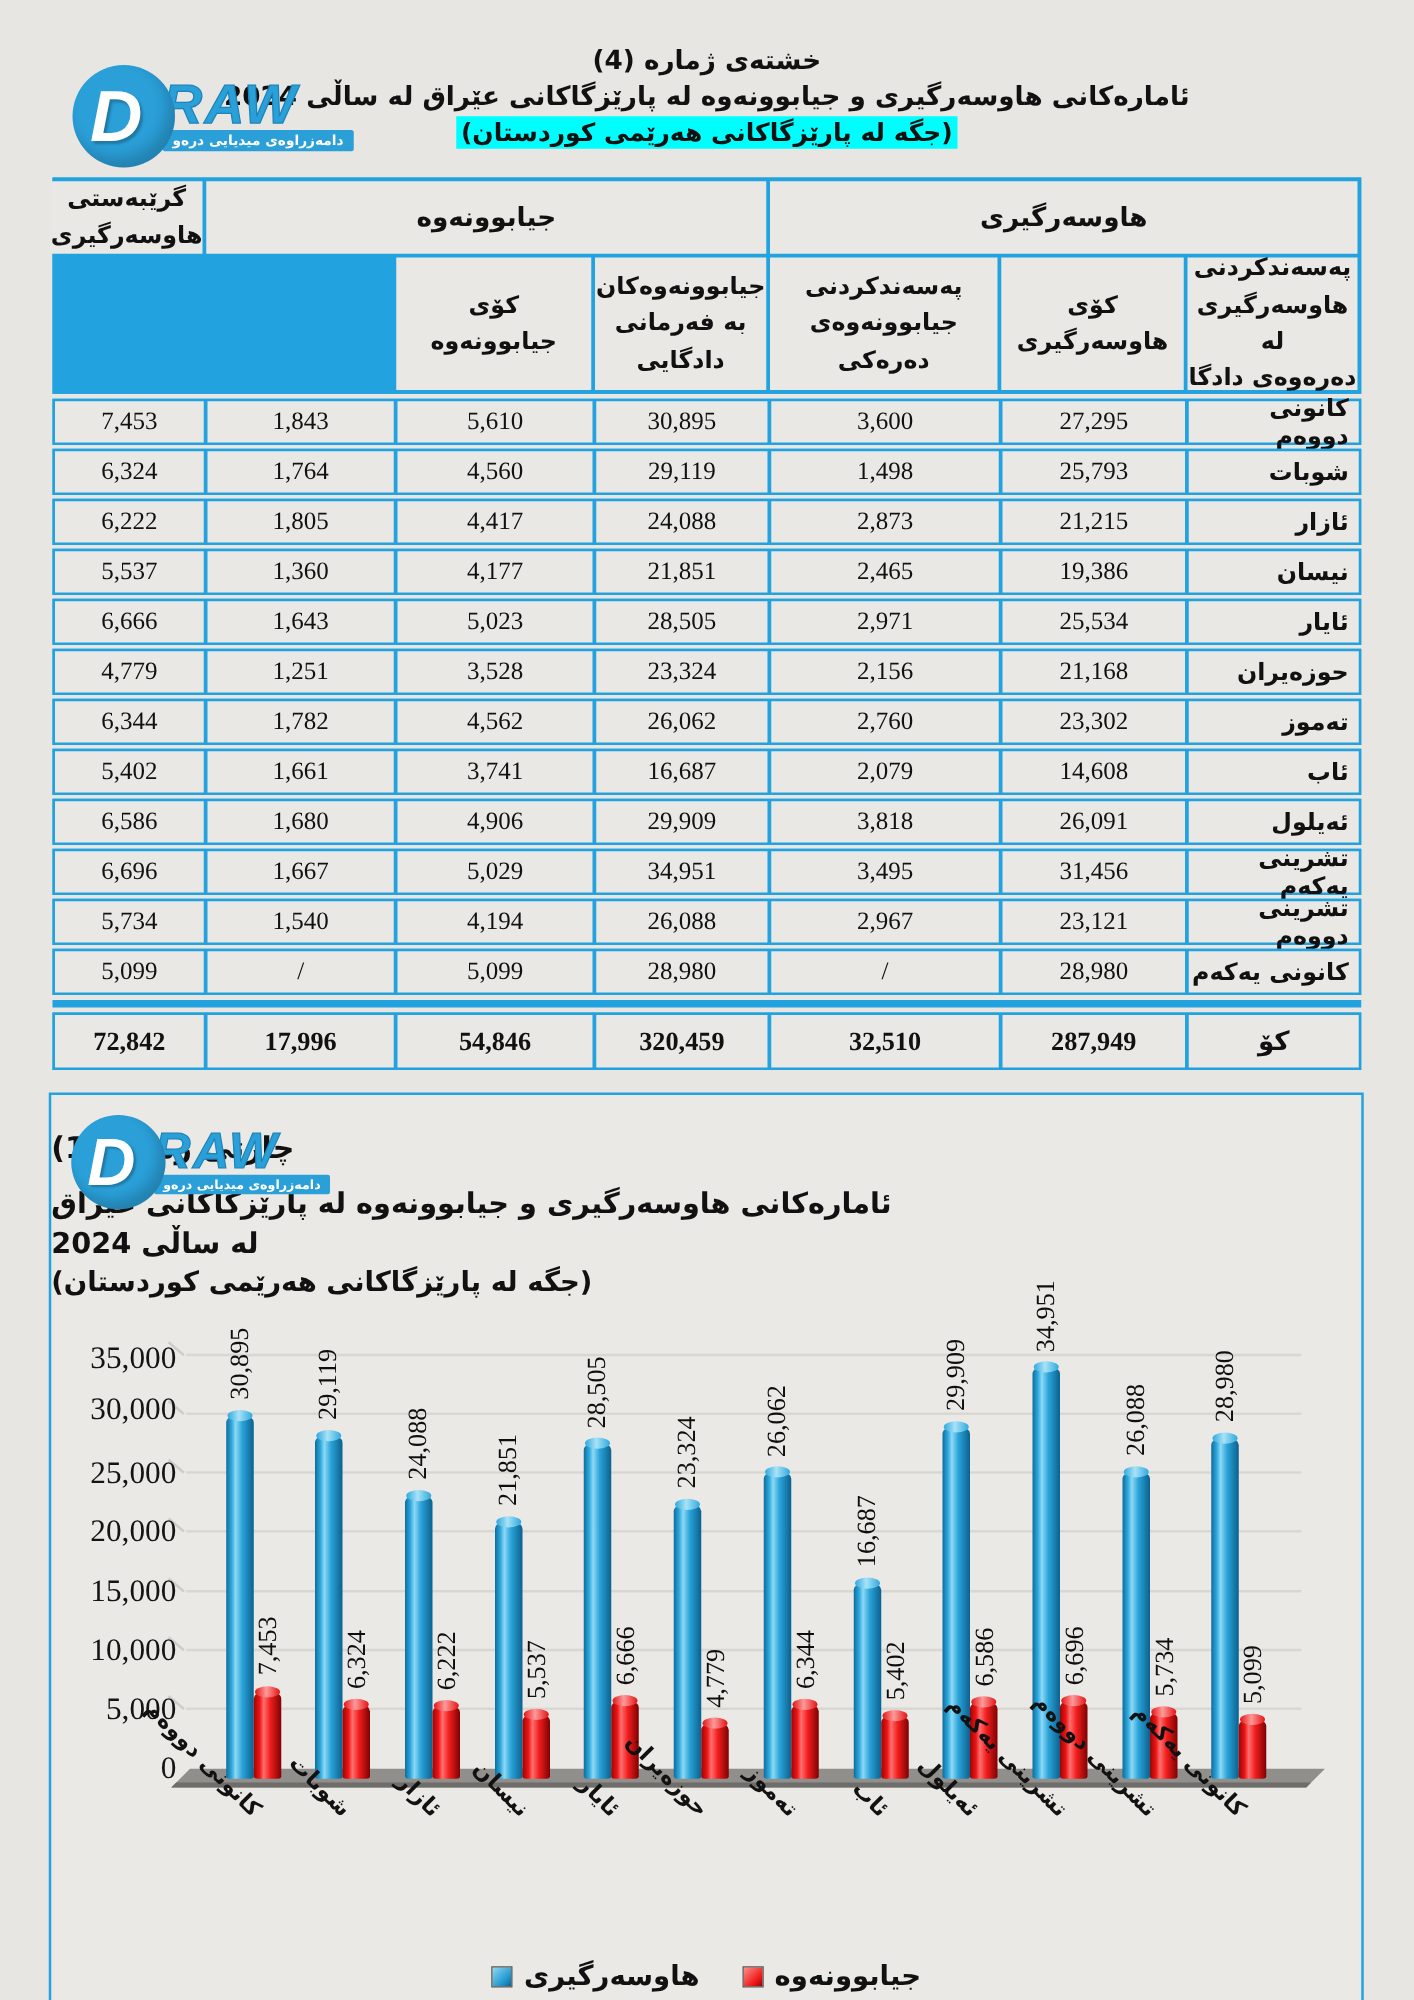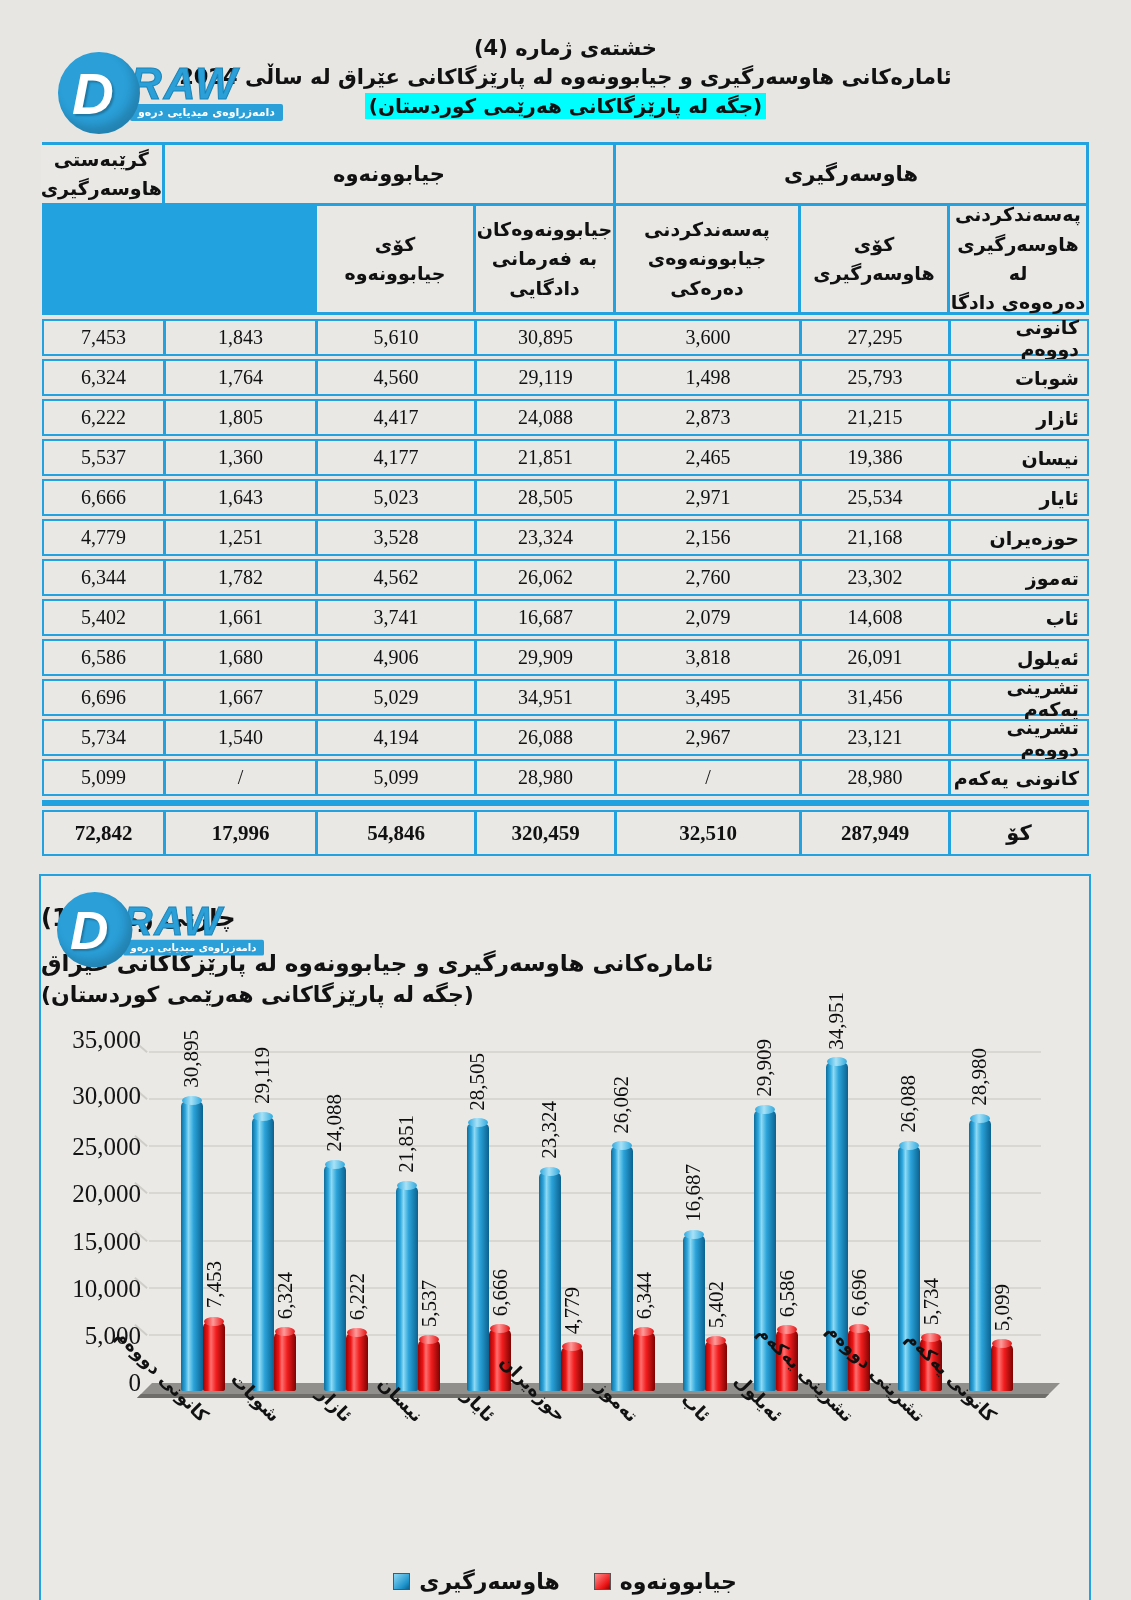--- a/index.html
+++ b/index.html
@@ -322,20 +322,21 @@
         <span class="logo-d">D</span>
       </div>
       <div class="logo-right">
         <div class="logo-raw">RAW</div>
         <div class="logo-banner">دامەزراوەی میدیایی درەو</div>
       </div>
     </div>
     <div class="chart-titles">
       <div class="c1">چارتی ژمارە (1)</div>
       <div class="c2">ئامارەکانی هاوسەرگیری و جیابوونەوە لە پارێزگاکانی عێراق</div>
+      <div class="c3">لە ساڵی 2024</div>
       <div class="c4">(جگە لە پارێزگاکانی هەرێمی کوردستان)</div>
     </div>
 
     <div class="plot-area">
       <div>
           <div class="gridline" style="bottom: 47.1429px;"></div>
           <div class="gridline" style="bottom: 94.2857px;"></div>
           <div class="gridline" style="bottom: 141.429px;"></div>
           <div class="gridline" style="bottom: 188.571px;"></div>
           <div class="gridline" style="bottom: 235.714px;"></div>
@@ -343,21 +344,21 @@
           <div class="gridline" style="bottom: 330px;"></div>
         </div>
       <div>
           <div class="ylabel" style="bottom: -15px;">0</div>
           <div class="ylabel" style="bottom: 32.1429px;">5,000</div>
           <div class="ylabel" style="bottom: 79.2857px;">10,000</div>
           <div class="ylabel" style="bottom: 126.429px;">15,000</div>
           <div class="ylabel" style="bottom: 173.571px;">20,000</div>
           <div class="ylabel" style="bottom: 220.714px;">25,000</div>
           <div class="ylabel" style="bottom: 272px;">30,000</div>
-          <div class="ylabel" style="bottom: 328px;">35,000</div>
+          <div class="ylabel" style="bottom: 313px;">35,000</div>
         </div>
       <div class="floor"></div>
       <div class="bargroups">
           <div class="bargroup">
             <div class="bar blue" style="height: 291.296px;"></div>
             <div class="bar red" style="height: 70.2711px;"></div>
             <div class="vlabel vblue" style="bottom: 295.296px;">30,895</div>
             <div class="vlabel vred" style="bottom: 74.2711px;">7,453</div>
             <div class="xlabel">کانونی دووەم</div>
           </div>

